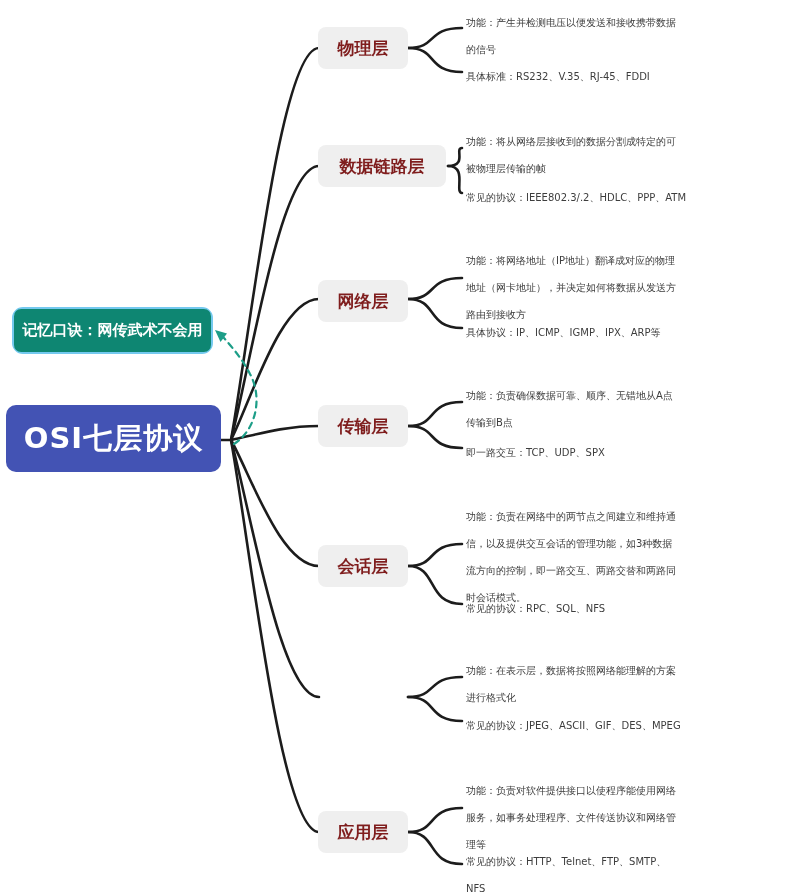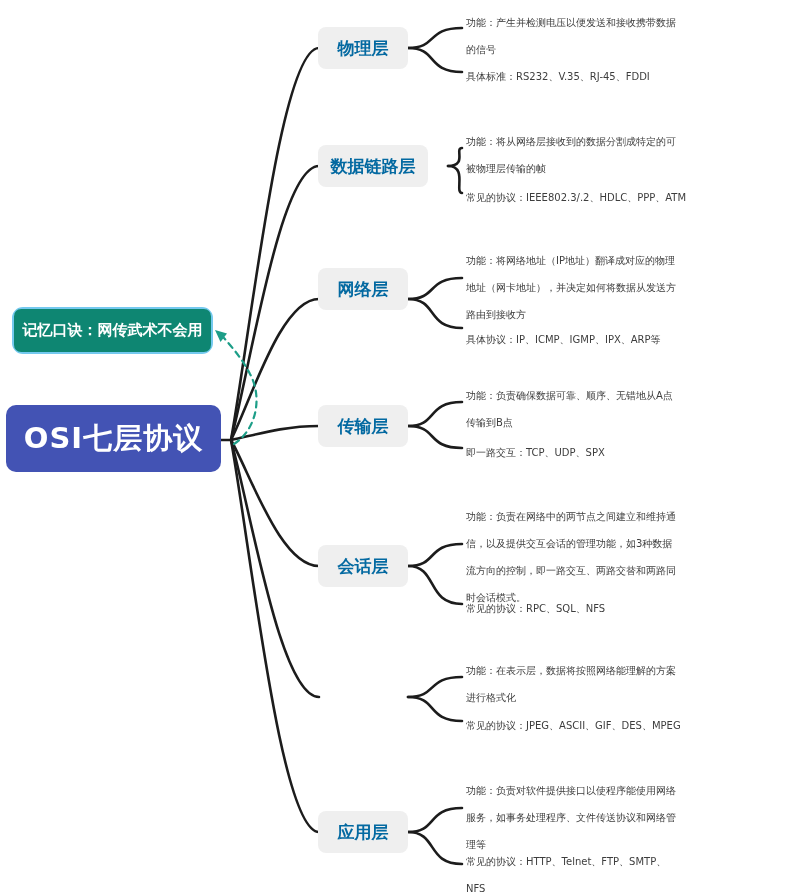--- a/index.html
+++ b/index.html
@@ -50,26 +50,26 @@
     font-size: 15px;
     font-weight: bold;
   }
   .layer-topic {
     position: absolute;
     left: 318px;
     width: 90px; height: 42px;
     background: #efefef;
     border-radius: 8px;
     display: flex; align-items: center; justify-content: center;
-    color: #0369a1;
+    color: #7f1d1d;
     font-size: 17px;
     font-weight: bold;
     cursor: pointer;
   }
-  .layer-topic.wide { width: 110px; }
+  .layer-topic.wide { width: 128px; }
   .leaf {
     position: absolute;
     left: 466px;
     width: 346px;
     color: #3d3d3d;
     font-size: 10px;
     line-height: 27px;
     white-space: pre-line;
     cursor: pointer;
   }
@@ -113,37 +113,37 @@
   </svg>
 
   <div class="mnemonic-ring">
     <div class="mnemonic-topic">记忆口诀：网传武术不会用</div>
   </div>
 
   <div class="root-topic">OSI七层协议</div>
 
   <div class="layer-topic" style="top:27px">物理层</div>
   <div class="layer-topic wide" style="top:145px">数据链路层</div>
-  <div class="layer-topic" style="top:268px">网络层</div>
+  <div class="layer-topic" style="top:280px">网络层</div>
   <div class="layer-topic" style="top:405px">传输层</div>
   <div class="layer-topic" style="top:545px">会话层</div>
   <div class="layer-topic" style="top:811px">应用层</div>
 
   <div class="leaf" style="top:9px">功能：产生并检测电压以便发送和接收携带数据
 的信号</div>
   <div class="leaf" style="top:63px">具体标准：RS232、V.35、RJ-45、FDDI</div>
 
   <div class="leaf" style="top:128px">功能：将从网络层接收到的数据分割成特定的可
 被物理层传输的帧</div>
   <div class="leaf" style="top:184px">常见的协议：IEEE802.3/.2、HDLC、PPP、ATM</div>
 
   <div class="leaf" style="top:247px">功能：将网络地址（IP地址）翻译成对应的物理
 地址（网卡地址），并决定如何将数据从发送方
 路由到接收方</div>
-  <div class="leaf" style="top:326px">具体协议：IP、ICMP、IGMP、IPX、ARP等</div>
+  <div class="leaf" style="top:319px">具体协议：IP、ICMP、IGMP、IPX、ARP等</div>
 
   <div class="leaf" style="top:382px">功能：负责确保数据可靠、顺序、无错地从A点
 传输到B点</div>
   <div class="leaf" style="top:439px">即一路交互：TCP、UDP、SPX</div>
 
   <div class="leaf" style="top:503px">功能：负责在网络中的两节点之间建立和维持通
 信，以及提供交互会话的管理功能，如3种数据
 流方向的控制，即一路交互、两路交替和两路同
 时会话模式。</div>
   <div class="leaf" style="top:595px">常见的协议：RPC、SQL、NFS</div>

